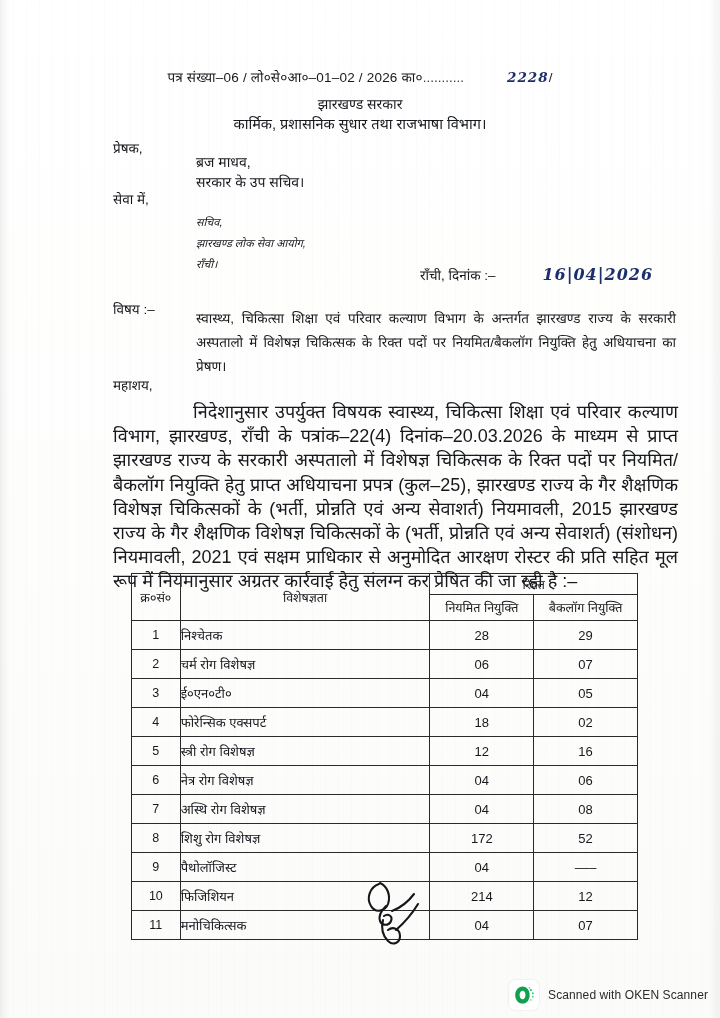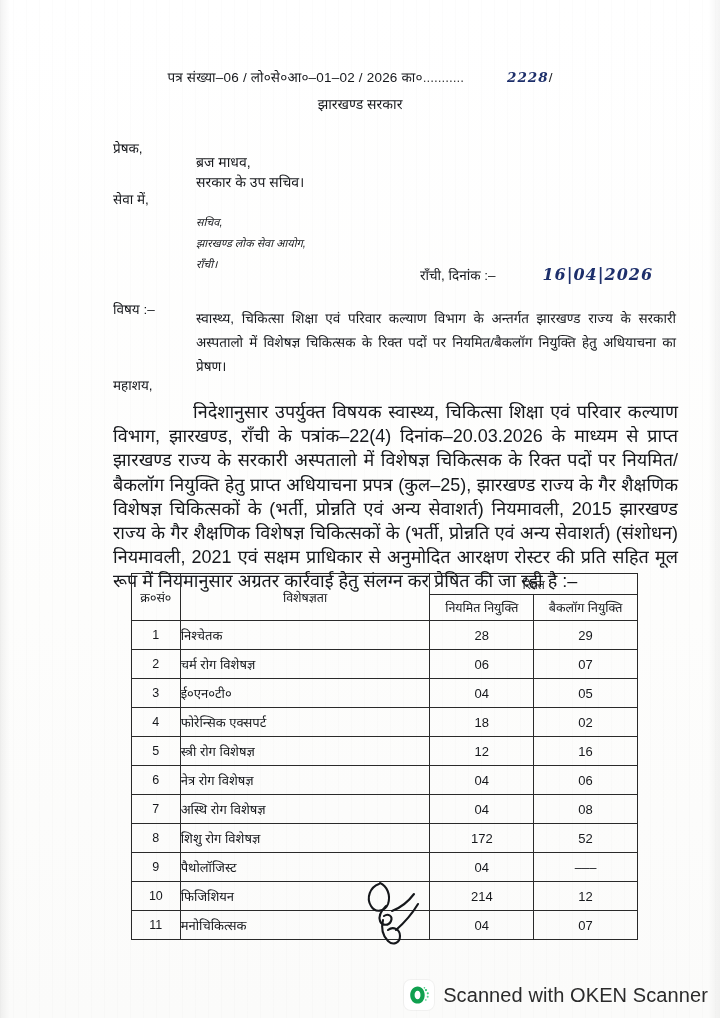--- a/index.html
+++ b/index.html
@@ -206,37 +206,38 @@
     width: 30px;
     height: 30px;
     background: #ffffff;
     border-radius: 7px;
     display: flex;
     align-items: center;
     justify-content: center;
     box-shadow: 0 0 0 1px rgba(0,0,0,0.04);
   }
   .scan-text {
-    font-size: 20px;
+    font-size: 12px;
     color: #2b2b2b;
     letter-spacing: 0.1px;
   }
 </style>
 </head>
 <body>
 
 <div class="page">
   <div class="edge-shadow"></div>
   <div class="edge-shadow-r"></div>
 
   <div class="letter-no">
     <span>पत्र संख्या–06 / लो०से०आ०–01–02 / 2026 का०</span><span class="dots">...........</span><span class="hand">2228</span><span>/</span>
   </div>
 
   <div class="gov-line">झारखण्ड सरकार</div>
+  <div class="dept-line">कार्मिक, प्रशासनिक सुधार तथा राजभाषा विभाग।</div>
 
   <div class="lbl-from">प्रेषक,</div>
   <div class="from-body">
     <div>ब्रज माधव,</div>
     <div>सरकार के उप सचिव।</div>
   </div>
 
   <div class="lbl-to">सेवा में,</div>
   <div class="to-body">
     <div>सचिव,</div>

